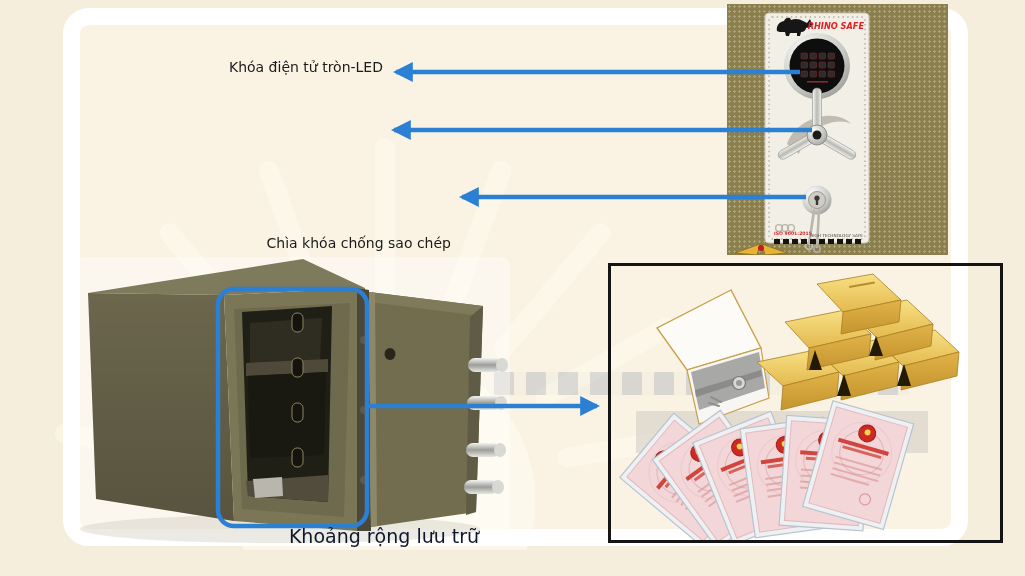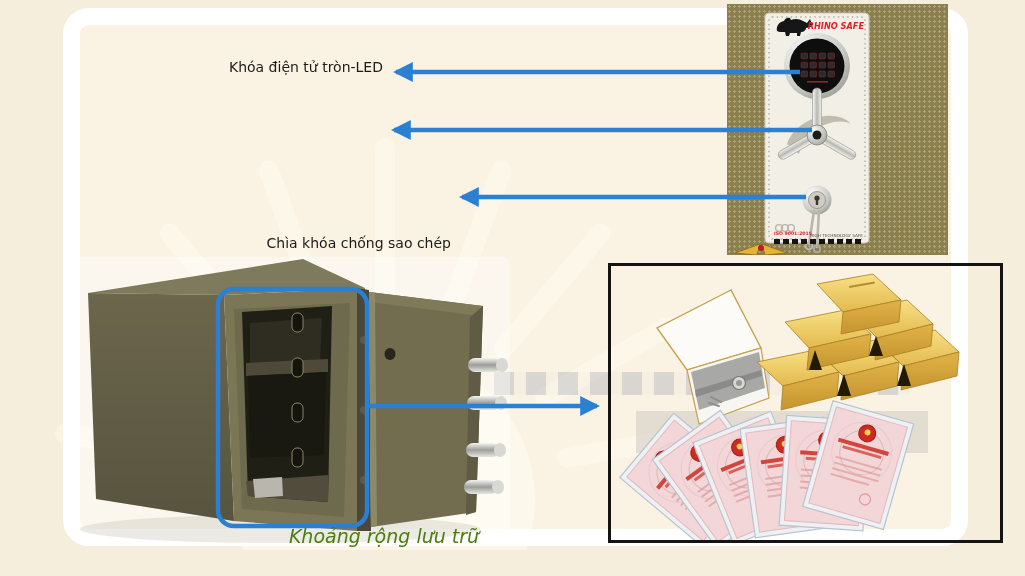--- a/index.html
+++ b/index.html
@@ -20,21 +20,21 @@
   }
   .brand-wm-tag{
     position:absolute; left:494px; top:372px; width:416px; height:23px;
     background:repeating-linear-gradient(90deg, rgba(34,50,98,0.15) 0 20px, rgba(34,50,98,0.02) 20px 32px);
     border-radius:2px;
   }
   .label{
     position:absolute; color:#1b1b1b; font-size:14px; text-align:right;
   }
   .caption{
-    position:absolute; color:#4d7c0f; font-size:19px; text-align:center;font-style:italic;
+    position:absolute; color:#0f172a; font-size:19px; text-align:center;
   }
   .panel-photo{
     position:absolute; left:727px; top:4px; width:221px; height:251px;
     background-color:#8b7f4d;
     background-image:radial-gradient(rgba(255,252,235,.28) 1px, rgba(0,0,0,0) 1.4px);
     background-size:5px 5px;
   }
   .safe-photo{position:absolute; left:70px; top:255px; width:445px; height:292px;}
   .valuables-box{
     position:absolute; left:608px; top:263px; width:395px; height:280px;

